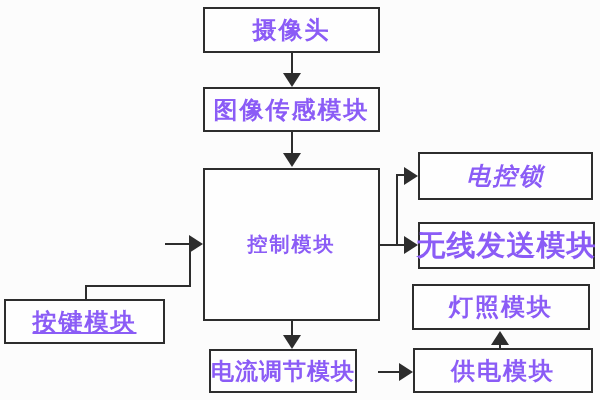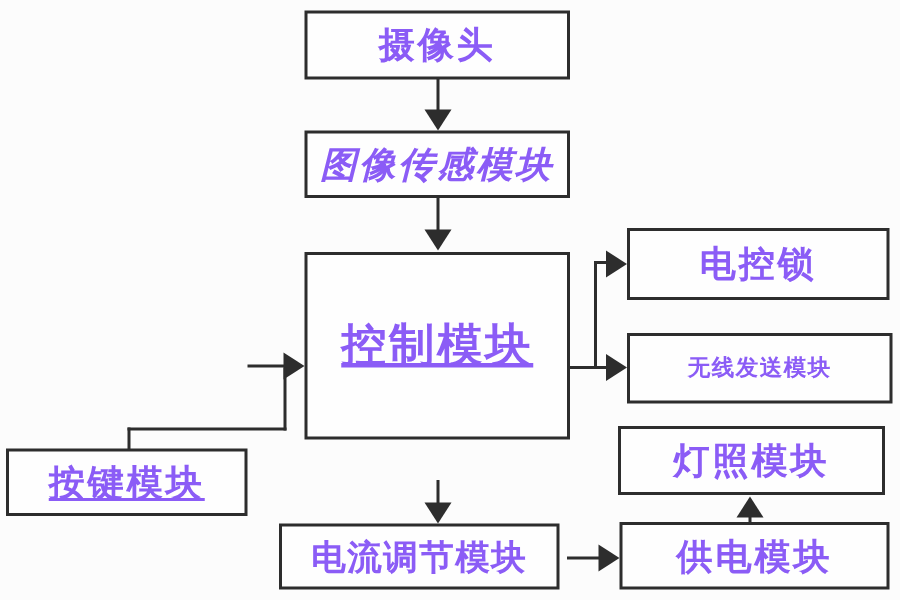--- a/index.html
+++ b/index.html
@@ -53,50 +53,50 @@
 </style>
 </head>
 <body>
 
 <div class="canvas">
 
   <div class="node" style="left:203px;top:7px;width:177px;height:46px;">
     <span>摄像头</span>
   </div>
 
-  <div class="node" style="left:203px;top:87px;width:177px;height:45px;font-style:italic;">
+  <div class="node" style="left:203px;top:87px;width:177px;height:45px;">
     <span>图像传感模块</span>
   </div>
 
-  <div class="node" style="left:203px;top:168px;width:177px;height:125px;font-size:30px;text-decoration:underline;">
+  <div class="node" style="left:203px;top:168px;width:177px;height:153px;font-size:20px;">
     <span>控制模块</span>
   </div>
 
 
   <div class="node" style="left:4px;top:299px;width:161px;height:45px;text-decoration:underline;">
     <span>按键模块</span>
   </div>
 
-  <div class="node" style="left:418px;top:152px;width:175px;height:48px;">
+  <div class="node" style="left:418px;top:152px;width:175px;height:48px;font-style:italic;">
     <span>电控锁</span>
   </div>
 
-  <div class="node" style="left:418px;top:222px;width:177px;height:47px;font-size:15px;letter-spacing:1px;">
+  <div class="node" style="left:418px;top:222px;width:177px;height:47px;font-size:29px;letter-spacing:1px;">
     <span>无线发送模块</span>
   </div>
 
   <div class="node" style="left:412px;top:284px;width:178px;height:46px;">
     <span>灯照模块</span>
   </div>
 
   <div class="node" style="left:413px;top:348px;width:180px;height:45px;">
     <span>供电模块</span>
   </div>
 
-  <div class="node" style="left:186px;top:349px;width:187px;height:44px;font-size:23px;letter-spacing:1px;">
+  <div class="node" style="left:209px;top:349px;width:148px;height:44px;font-size:23px;letter-spacing:1px;">
     <span>电流调节模块</span>
   </div>
 
   <div class="line" style="left:291px;top:52px;width:2px;height:23px;"></div>
   <div class="arrow arrow-down" style="left:283px;top:73px;"></div>
 
   <div class="line" style="left:291px;top:131px;width:2px;height:25px;"></div>
   <div class="arrow arrow-down" style="left:283px;top:153px;"></div>
 
   <div class="line" style="left:165px;top:243px;width:25px;height:2px;"></div>

